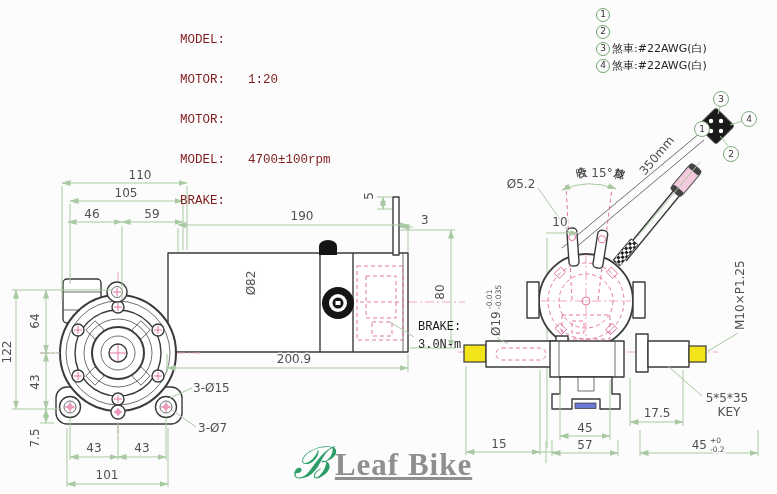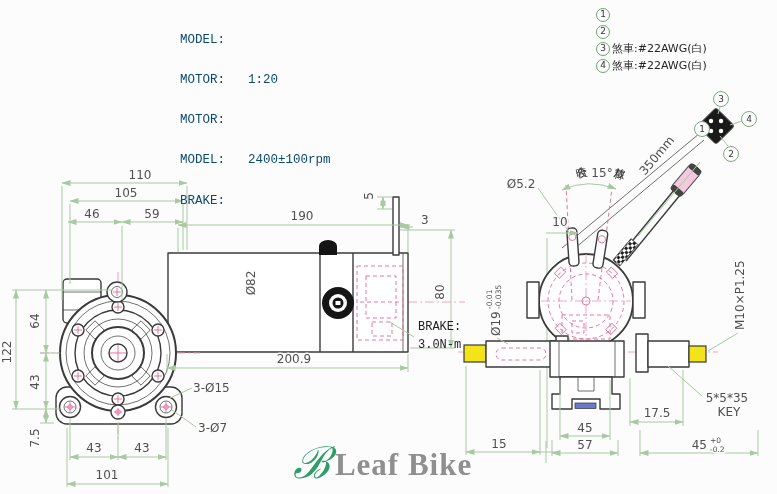--- a/index.html
+++ b/index.html
@@ -1,32 +1,32 @@
 <!DOCTYPE html>
 <html><head>
 <meta charset="utf-8">
 <style>
   html,body{margin:0;padding:0;background:#fff;}
   .canvas{position:relative;width:777px;height:494px;background:#fcfcfc;overflow:hidden;
           font-family:"DejaVu Sans",sans-serif;}
   
   .specs{position:absolute;left:180px;top:7px;font-family:"Liberation Mono","DejaVu Sans Mono",monospace;
-         font-size:12.5px;line-height:13.4px;color:#0c4a6e;white-space:pre;}
+         font-size:12.5px;line-height:13.4px;color:#7f1d1d;white-space:pre;}
   .spec-row{display:flex;}
   .spec-label{width:68px;}
   
   .wires{position:absolute;left:596px;top:6px;font-size:11px;line-height:17px;color:#222;}
   .wire-row{display:flex;align-items:center;height:17px;}
   .wire-num{display:inline-flex;align-items:center;justify-content:center;width:12px;height:12px;
             border:1px solid #6fa56f;border-radius:50%;font-size:9px;color:#333;margin-right:2px;flex:0 0 auto;}
   
   .logo{position:absolute;left:293px;top:441px;display:flex;align-items:flex-start;}
   .logo-mark{font-family:"DejaVu Serif",serif;font-size:44px;line-height:44px;color:#2e9e68;font-style:italic;}
   .logo-text{font-family:"Liberation Serif","DejaVu Serif",serif;font-size:31px;line-height:40px;
-             font-weight:bold;color:#8f8f8f;margin-left:5px;margin-top:4px;letter-spacing:1px;}
+             font-weight:bold;color:#8f8f8f;margin-left:5px;margin-top:4px;letter-spacing:1px;text-decoration:underline;}
   
   svg{position:absolute;left:0;top:0;}
   .out{stroke:#3a3a3a;stroke-width:1.4;fill:none;stroke-linejoin:round;}
   .outthin{stroke:#4a4a4a;stroke-width:0.8;fill:none;}
   .wht{fill:#fff;}
   .dim{stroke:#a8c9a2;stroke-width:1;fill:none;}
   .pink{stroke:#e2679b;stroke-width:0.9;fill:none;}
   .pinkd{stroke:#e2679b;stroke-width:0.9;fill:none;stroke-dasharray:4 3;}
   .pinkc{stroke:#ef9cbe;stroke-width:0.9;fill:none;stroke-dasharray:9 3 2 3;}
   .dimt{fill:#4f4f4f;font-size:12px;font-family:"DejaVu Sans",sans-serif;
@@ -423,21 +423,21 @@
     </div>
     <div class="spec-row">
       <span class="spec-label">MOTOR:</span>
       <span class="spec-value">1:20</span>
     </div>
     <div class="spec-row">
       <span class="spec-label">MOTOR:</span>
     </div>
     <div class="spec-row">
       <span class="spec-label">MODEL:</span>
-      <span class="spec-value">2400±100rpm</span>
+      <span class="spec-value">4700±100rpm</span>
     </div>
     <div class="spec-row">
       <span class="spec-label">BRAKE:</span>
     </div>
   </div>
 
   <div class="wires">
     <div class="wire-row">
       <span class="wire-num">1</span>
     </div>

